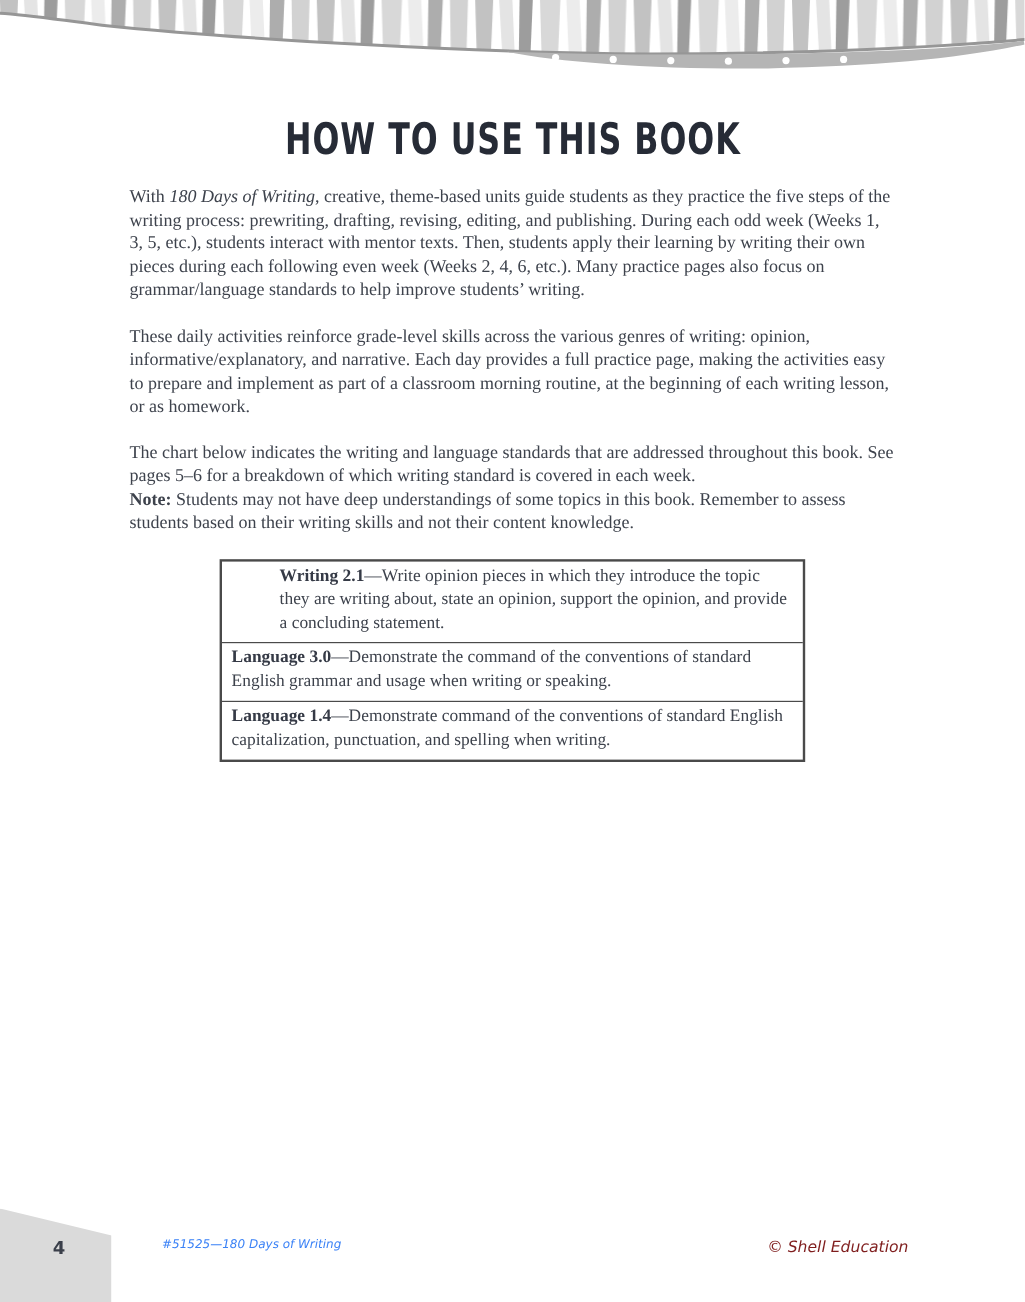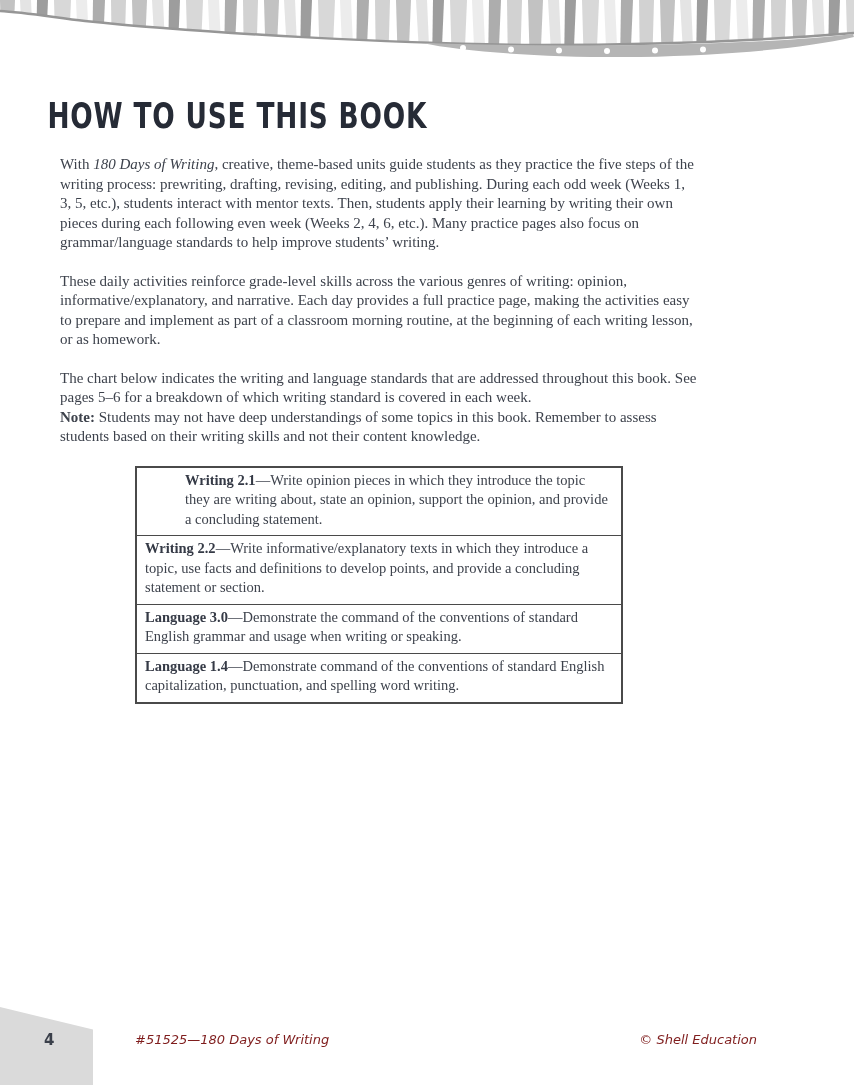--- a/index.html
+++ b/index.html
@@ -9,35 +9,35 @@
     width: 854px;
     height: 1085px;
     background: #ffffff;
     overflow: hidden;
     font-family: "Liberation Serif", serif;
     color: #3d424c;
   }
   .banner { display: block; width: 854px; height: 70px; }
   .page-title {
     margin: 26px 0 20px 0;
-    text-align: left;
+    text-align: center;
     font-family: "DejaVu Sans", sans-serif;
     font-weight: 800;
     font-size: 33px;
     letter-spacing: 1px;
     color: #262b36;
     white-space: nowrap;
   }
   .page-title .squeeze {
     display: inline-block;
     transform: scale(0.8, 1.1);
     transform-origin: center;
   }
   .content {
-    margin-left: 60px;
+    margin-left: 108px;
     width: 638px;
     font-size: 15px;
     line-height: 19.5px;
   }
   .content p { margin: 0 0 19px 0; }
   .content h2 {
     font-family: "Liberation Serif", serif;
     font-size: 18.5px;
     font-weight: bold;
     color: #323744;
@@ -72,22 +72,22 @@
     font-family: "DejaVu Sans", sans-serif;
     font-weight: bold;
     font-size: 15px;
     color: #3a3f4a;
   }
   .footer-book-code {
     position: absolute;
     left: 135px; top: 1032px;
     font-family: "DejaVu Sans", sans-serif;
     font-style: italic;
-    font-size: 13px;
-    color: #7f1d1d;
+    font-size: 10px;
+    color: #3b82f6;
   }
   .footer-publisher {
     position: absolute;
     right: 97px; top: 1032px;
     font-family: "DejaVu Sans", sans-serif;
     font-style: italic;
     font-size: 13px;
     color: #7f1d1d;
   }
 </style>
@@ -133,23 +133,22 @@
     <p><span>With </span><span class="italic">180 Days of Writing</span><span>, creative, theme-based units guide students as they practice the five steps of the writing process: prewriting, drafting, revising, editing, and publishing.  During each odd week (Weeks 1, 3, 5, etc.), students interact with mentor texts.  Then, students apply their learning by writing their own pieces during each following even week (Weeks 2, 4, 6, etc.).  Many practice pages also focus on grammar/language standards to help improve students’ writing.</span></p>
 
 
     <p>These daily activities reinforce grade-level skills across the various genres of writing: opinion, informative/explanatory, and narrative.  Each day provides a full practice page, making the activities easy to prepare and implement as part of a classroom morning routine, at the beginning of each writing lesson, or as homework.</p>
 
     <p><span>The chart below indicates the writing and language standards that are addressed throughout this book.  See pages 5–6 for a breakdown of which writing standard is covered in each week.</span><br><span class="bold">Note:</span><span> Students may not have deep understandings of some topics in this book.  Remember to assess students based on their writing skills and not their content knowledge.</span></p>
 
 
     <div class="standards-table">
       <div class="standards-row"><span class="standard-label">Writing 2.1</span><span>—Write opinion pieces in which they introduce the topic they are writing about, state an opinion, support the opinion, and provide a concluding statement.</span></div>
-      <div class="standards-row"><span class="standard-label">Writing 2.2</span><span>—Write informative/explanatory texts in which they introduce a topic, use facts and definitions to develop points, and provide a concluding statement or section.</span></div>
       <div class="standards-row"><span class="standard-label">Language 3.0</span><span>—Demonstrate the command of the conventions of standard English grammar and usage when writing or speaking.</span></div>
-      <div class="standards-row"><span class="standard-label">Language 1.4</span><span>—Demonstrate command of the conventions of standard English capitalization, punctuation, and spelling word writing.</span></div>
+      <div class="standards-row"><span class="standard-label">Language 1.4</span><span>—Demonstrate command of the conventions of standard English capitalization, punctuation, and spelling when writing.</span></div>
     </div>
 
   </div>
 
   <div class="footer-tab"></div>
   <div class="footer-page-number">4</div>
   <div class="footer-book-code">#51525—180 Days of Writing</div>
   <div class="footer-publisher">© Shell Education</div>
 
 </div>

